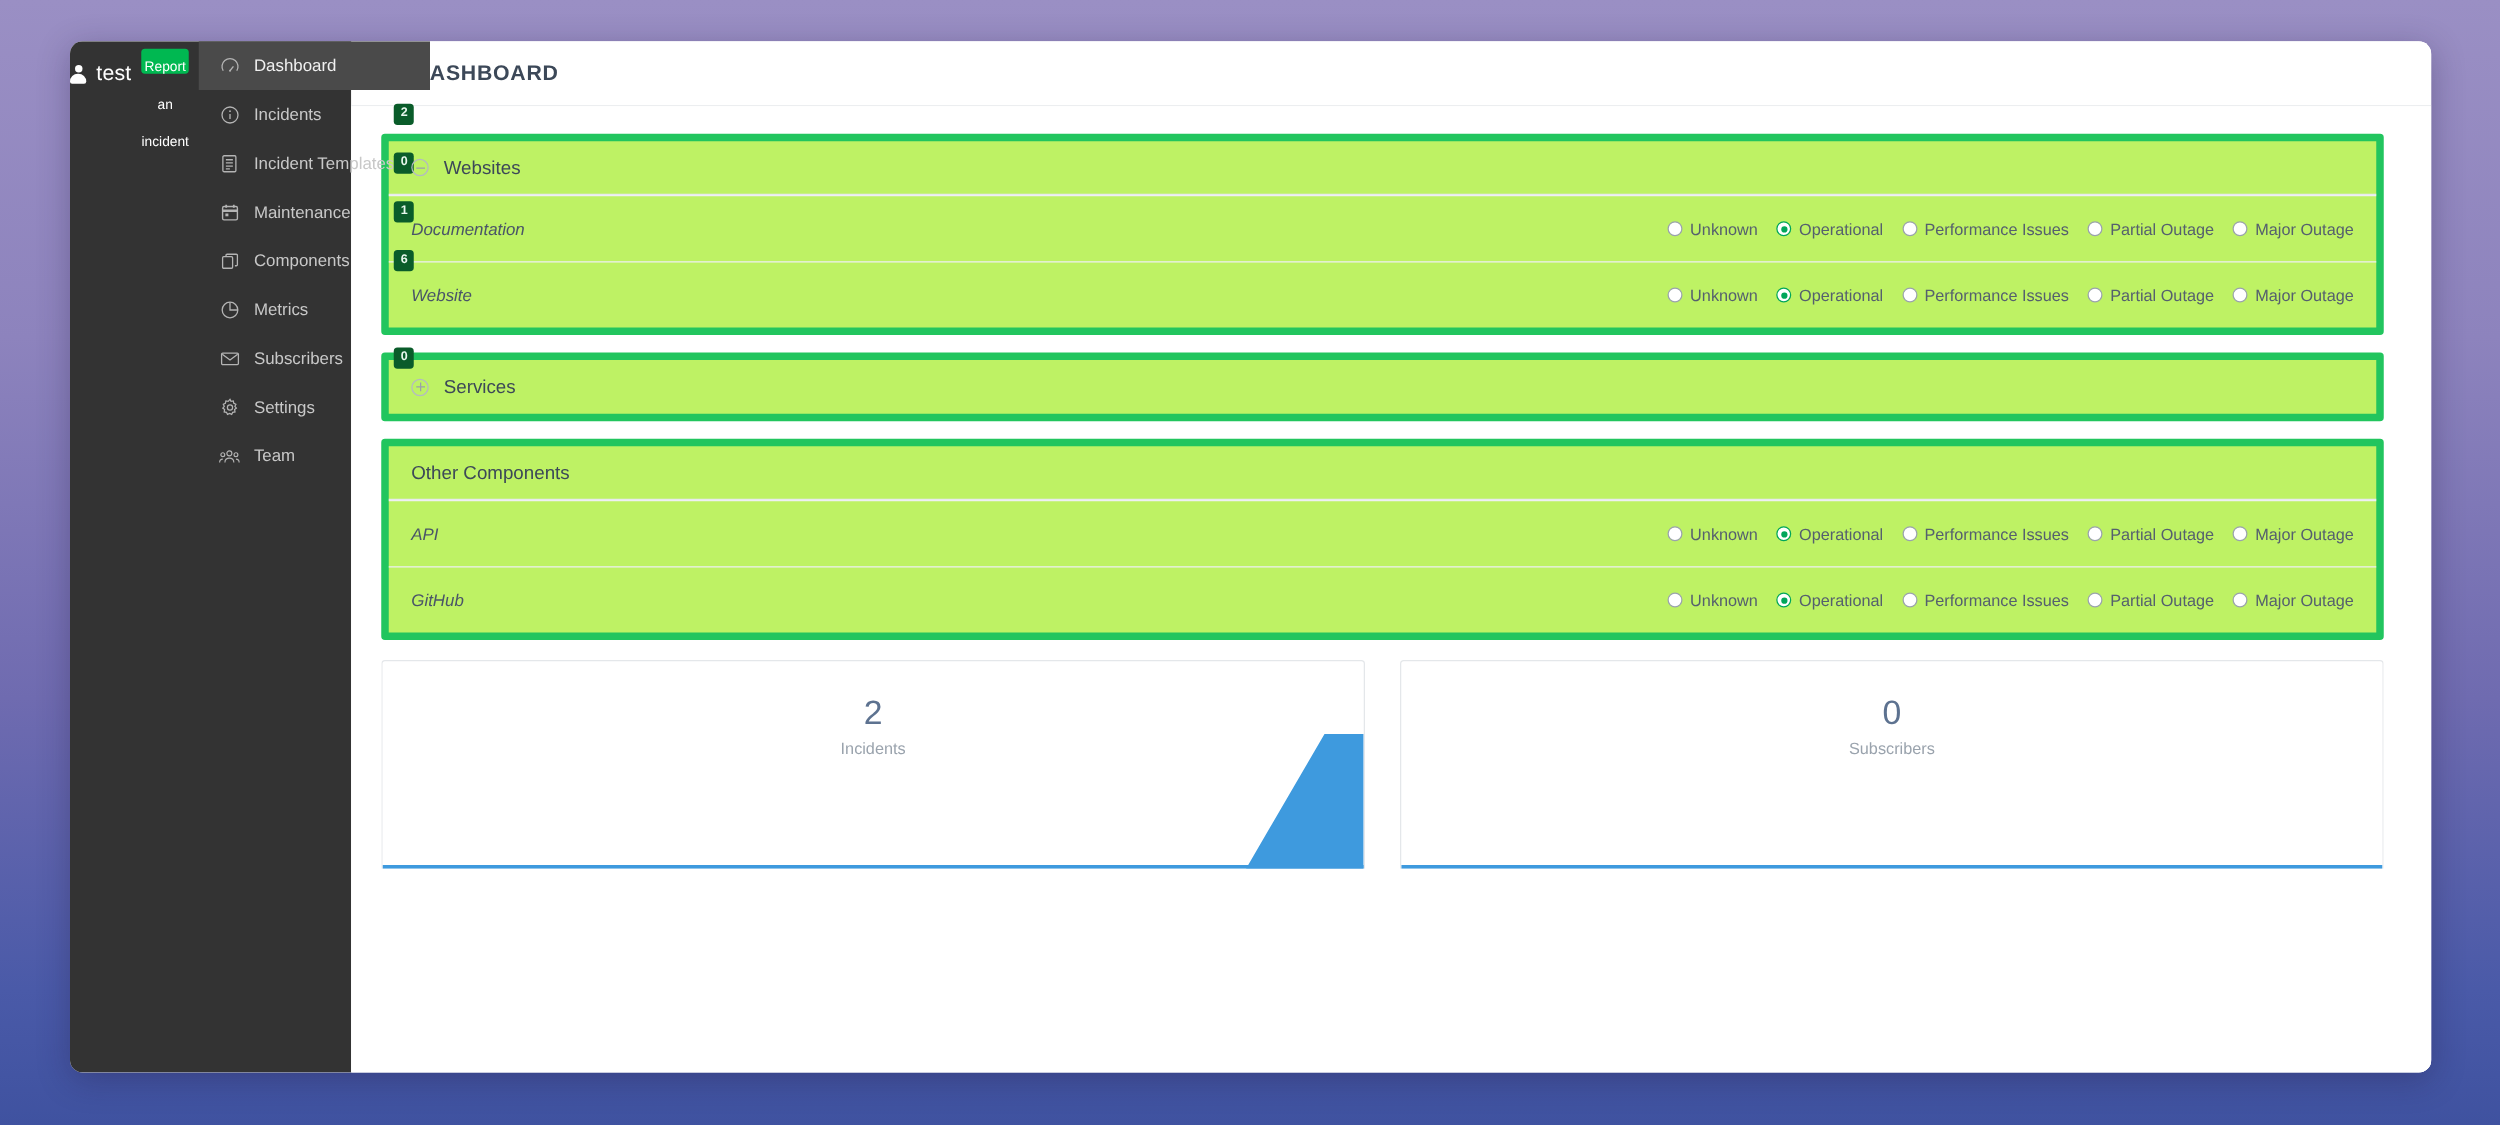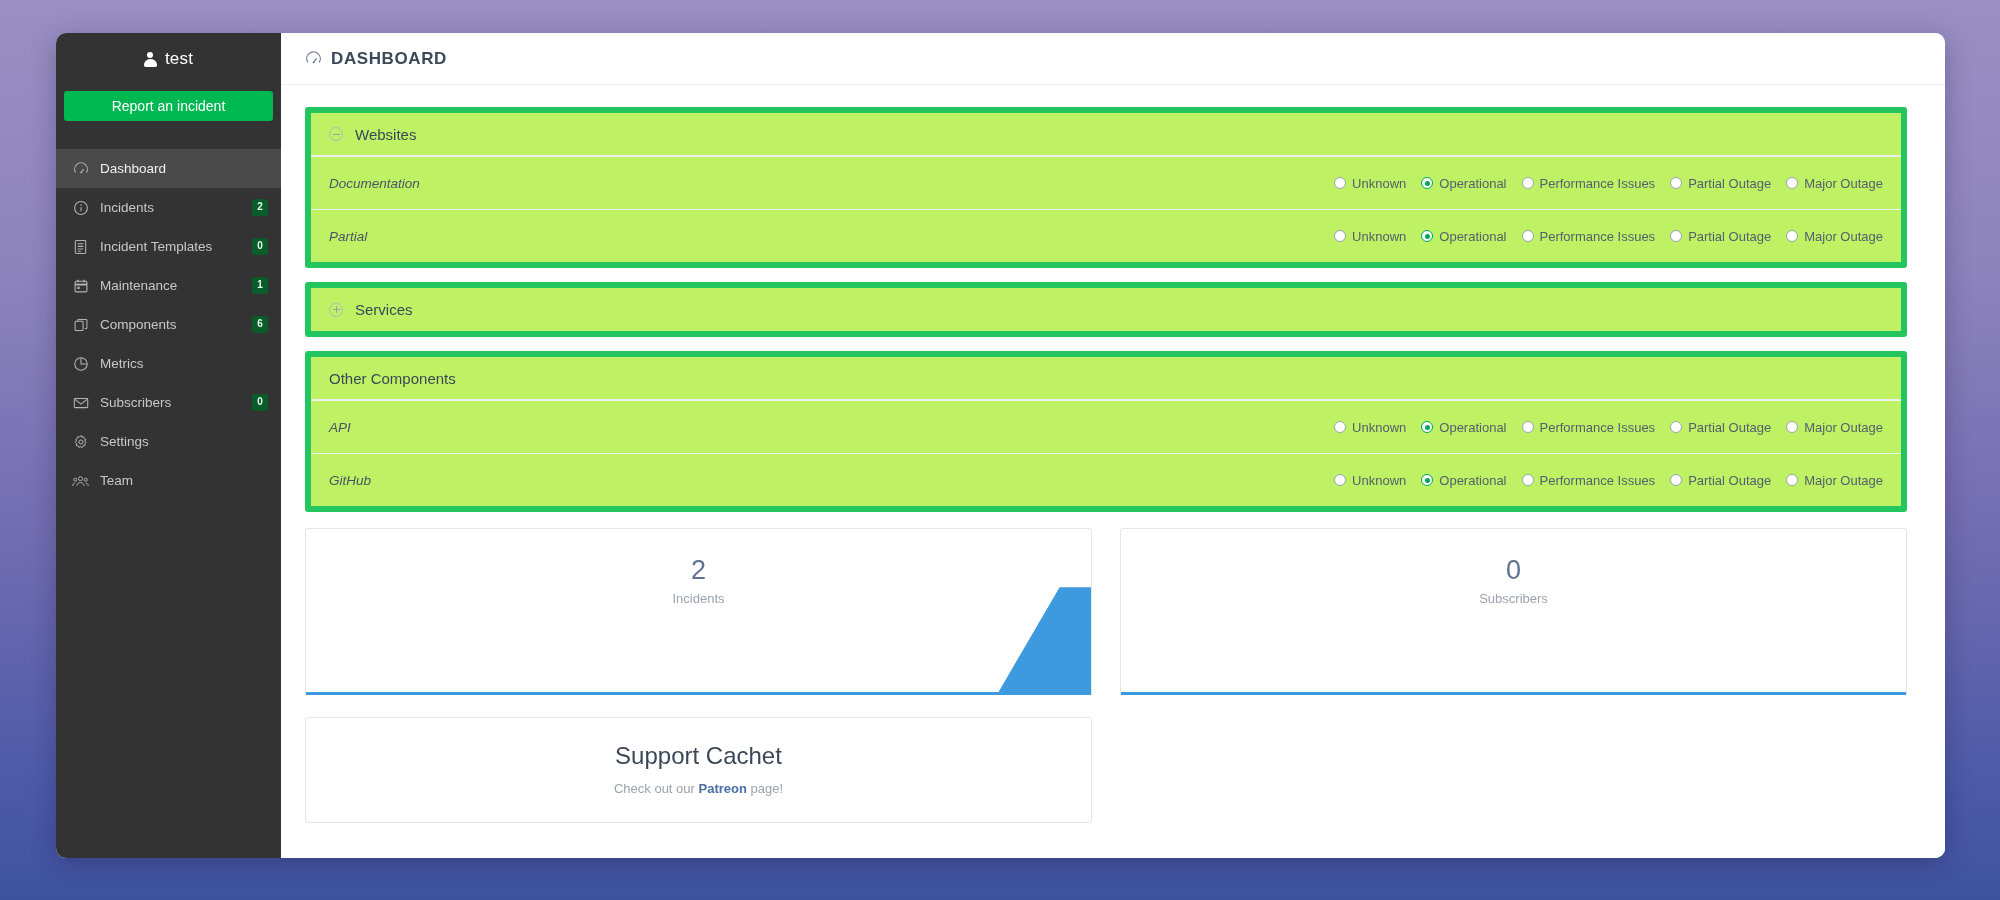--- a/index.html
+++ b/index.html
@@ -25,21 +25,21 @@
     background: #ffffff;
   }
 
   
   #sidebar {
     width: 225px;
     flex: 0 0 225px;
     background: #333333;
     color: #cfcfcf;
     display: flex;
-    flex-direction: column;
+    flex-direction: row;
   }
   .brand {
     height: 52px;
     display: flex; align-items: center; justify-content: center;
     color: #ffffff;
     font-size: 17px;
     letter-spacing: .2px;
   }
   .brand .user-glyph {
     display: inline-block;
@@ -57,24 +57,24 @@
     content: "";
     position: absolute; left: 0; top: 7px;
     width: 13px; height: 8px;
     border-radius: 7px 7px 2px 2px;
     background: #ffffff;
   }
 
   .report-btn {
     display: block;
     margin: 6px 8px 28px 8px;
-    height: 30px; line-height: 30px;
+    height: 20px; line-height: 30px;
     background: #00b851;
     color: #ffffff;
-    font-size: 14px;
+    font-size: 11px;
     text-align: center;
     border-radius: 3px;
     border: none;
     cursor: pointer;
     font-family: inherit;
   }
 
   .nav { list-style: none; }
   .nav-item {
     display: flex;
@@ -411,21 +411,21 @@
                   <span class="radio"></span>
                   <span>Partial Outage</span>
                 </label>
                 <label class="status-opt">
                   <span class="radio"></span>
                   <span>Major Outage</span>
                 </label>
               </div>
             </div>
             <div class="comp-row">
-              <span class="comp-name">Partial</span>
+              <span class="comp-name">Website</span>
               <div class="status-group">
                 <label class="status-opt">
                   <span class="radio"></span>
                   <span>Unknown</span>
                 </label>
                 <label class="status-opt selected">
                   <span class="radio"></span>
                   <span>Operational</span>
                 </label>
                 <label class="status-opt">
@@ -521,24 +521,18 @@
             <div class="stat-label">Subscribers</div>
             <div class="spark">
               <svg viewBox="0 0 100 100" preserveAspectRatio="none">
                 <polygon points="0,100 100,100" fill="#3e9ade"></polygon>
               </svg>
             </div>
             <div class="stat-baseline" style="background: rgb(62, 154, 222);"></div>
           </div>
         </div>
       <div class="support-row">
-        <div class="support-card">
-          <div class="support-title">Support Cachet</div>
-          <div class="support-sub">
-            <span>Check out our </span><a href="#">Patreon</a><span> page!</span>
-          </div>
-        </div>
         <div class="support-spacer"></div>
       </div>
     </div>
 
   </div>
 </div>
 
 </body></html>

